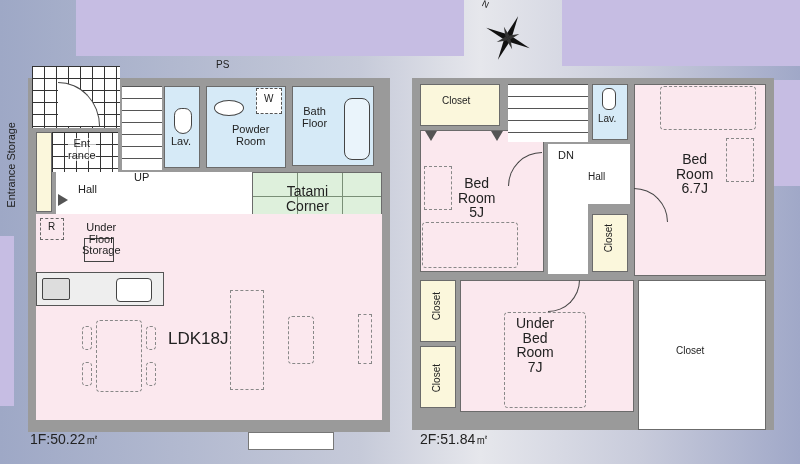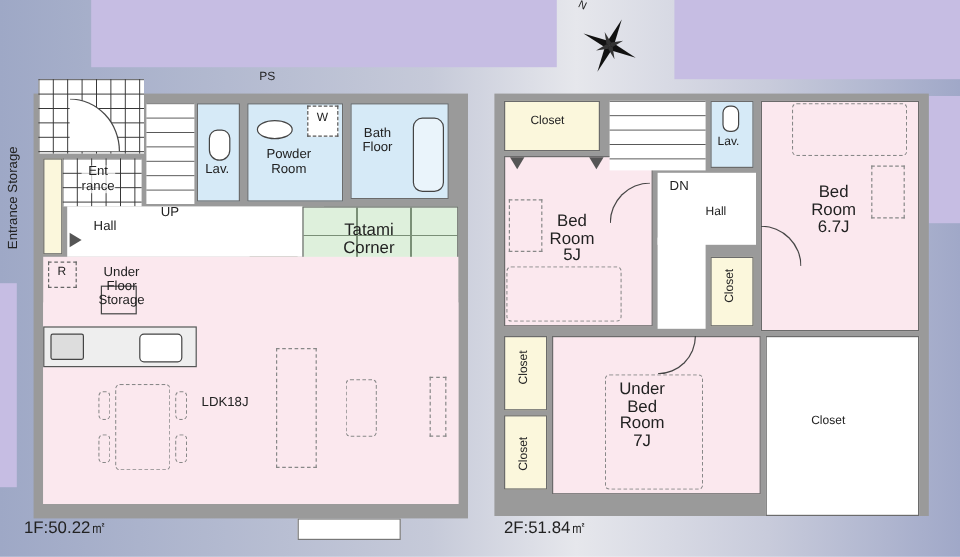--- a/index.html
+++ b/index.html
@@ -62,21 +62,21 @@
   <div class="stairs" style="left:94px;top:22px;width:40px;height:84px"></div>
 
   <div class="room blue" style="left:136px;top:22px;width:36px;height:82px"></div>
   <div class="abs" style="left:146px;top:44px;width:18px;height:26px;border:1px solid #444;border-radius:8px 8px 10px 10px;background:#fff"></div>
   <span class="lbl" style="left:143px;top:72px;font-size:11px">Lav.</span>
 
   <div class="room blue" style="left:178px;top:22px;width:80px;height:82px"></div>
   <div class="abs" style="left:186px;top:36px;width:30px;height:16px;border:1px solid #444;border-radius:50%;background:#fff"></div>
   <div class="abs" style="left:228px;top:24px;width:26px;height:26px;border:1px dashed #555;background:#fff"></div>
   <span class="lbl" style="left:236px;top:30px;font-size:10px">W</span>
-  <span class="lbl" style="left:194px;top:60px;font-size:11px">Powder
+  <span class="lbl" style="left:204px;top:60px;font-size:11px">Powder
 Room</span>
   <span class="lbl" style="left:188px;top:-4px;font-size:10px">PS</span>
 
   <div class="room blue" style="left:264px;top:22px;width:82px;height:80px"></div>
   <div class="abs" style="left:316px;top:34px;width:26px;height:62px;border:1px solid #444;border-radius:8px;background:#eaf4fb"></div>
   <span class="lbl" style="left:274px;top:42px;font-size:11px">Bath
 Floor</span>
 
   <div class="room white" style="left:28px;top:108px;width:214px;height:42px;border:none"></div>
   <span class="lbl" style="left:50px;top:120px;font-size:11px">Hall</span>
@@ -106,32 +106,32 @@
   <div class="abs" style="left:8px;top:208px;width:128px;height:34px;background:#eee;border:1px solid #555"></div>
   <div class="abs" style="left:14px;top:214px;width:28px;height:22px;border:1px solid #444;background:#ddd;border-radius:2px"></div>
   <div class="abs" style="left:88px;top:214px;width:36px;height:24px;border:1px solid #444;border-radius:4px;background:#fff"></div>
 
   <div class="dot" style="left:68px;top:256px;width:46px;height:72px"></div>
   <div class="dot" style="left:54px;top:262px;width:10px;height:24px"></div>
   <div class="dot" style="left:54px;top:298px;width:10px;height:24px"></div>
   <div class="dot" style="left:118px;top:262px;width:10px;height:24px"></div>
   <div class="dot" style="left:118px;top:298px;width:10px;height:24px"></div>
 
-  <span class="lbl" style="left:140px;top:266px;font-size:11px">LDK18J</span>
+  <span class="lbl" style="left:140px;top:266px;font-size:17px">LDK18J</span>
 
   <div class="dot" style="left:202px;top:226px;width:34px;height:100px;border-radius:0"></div>
   <div class="dot" style="left:260px;top:252px;width:26px;height:48px"></div>
   <div class="dot" style="left:330px;top:250px;width:14px;height:50px;border-radius:0"></div>
 
   <div class="abs white" style="left:220px;top:368px;width:86px;height:18px;border:1px solid #777"></div>
 </div>
 
 <span class="lbl vert" style="left:6px;top:122px;font-size:11px">Entrance Storage</span>
 
-<span class="lbl" style="left:20px;top:432px;font-size:14px;text-align:left">1F:50.22㎡</span>
+<span class="lbl" style="left:30px;top:432px;font-size:14px;text-align:left">1F:50.22㎡</span>
 
 <div class="abs" style="left:412px;top:78px;width:364px;height:354px">
   <div class="abs wall" style="left:0;top:0;width:362px;height:352px"></div>
 
   <div class="room cream" style="left:8px;top:6px;width:80px;height:42px"></div>
   <span class="lbl" style="left:30px;top:18px;font-size:10px">Closet</span>
 
   <div class="room pink" style="left:8px;top:52px;width:124px;height:142px"></div>
   <div class="tri" style="left:14px;top:52px;transform:rotate(90deg)"></div>
   <div class="tri" style="left:80px;top:52px;transform:rotate(90deg)"></div>

